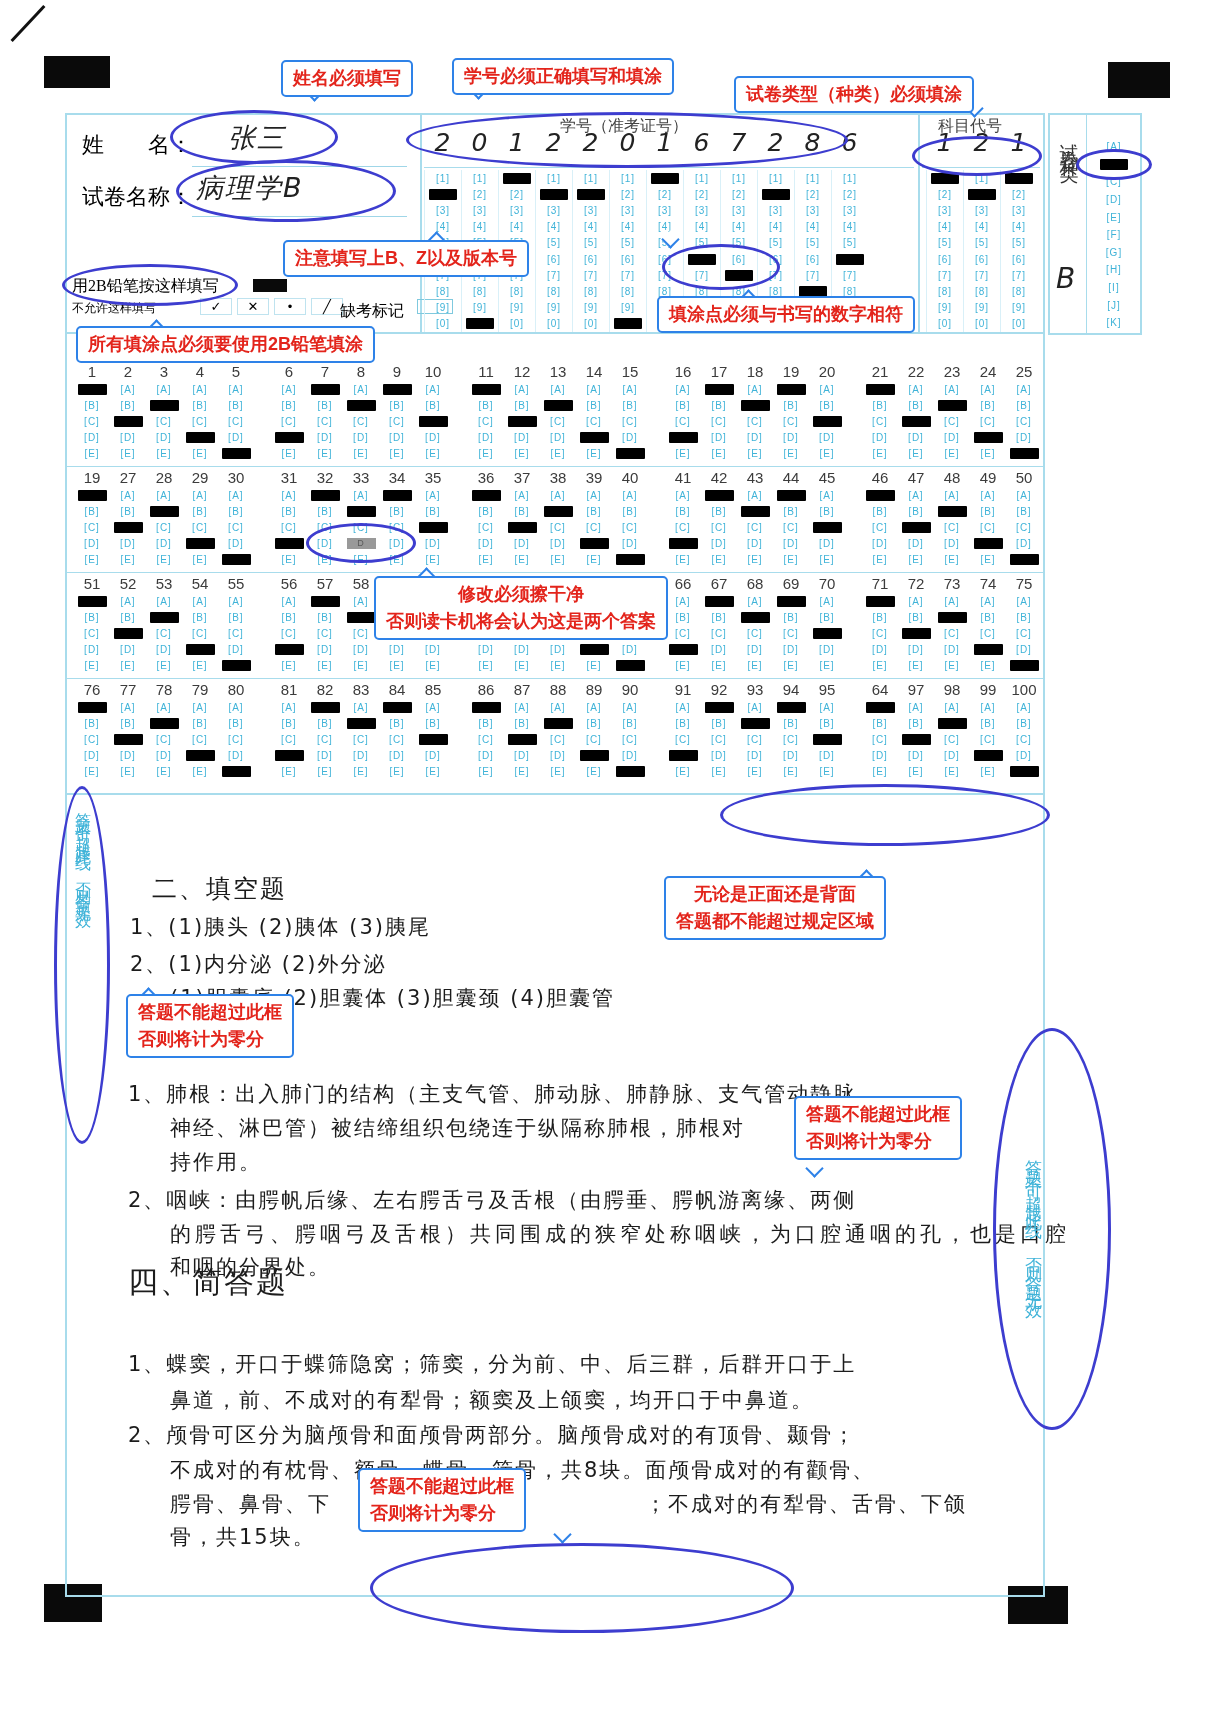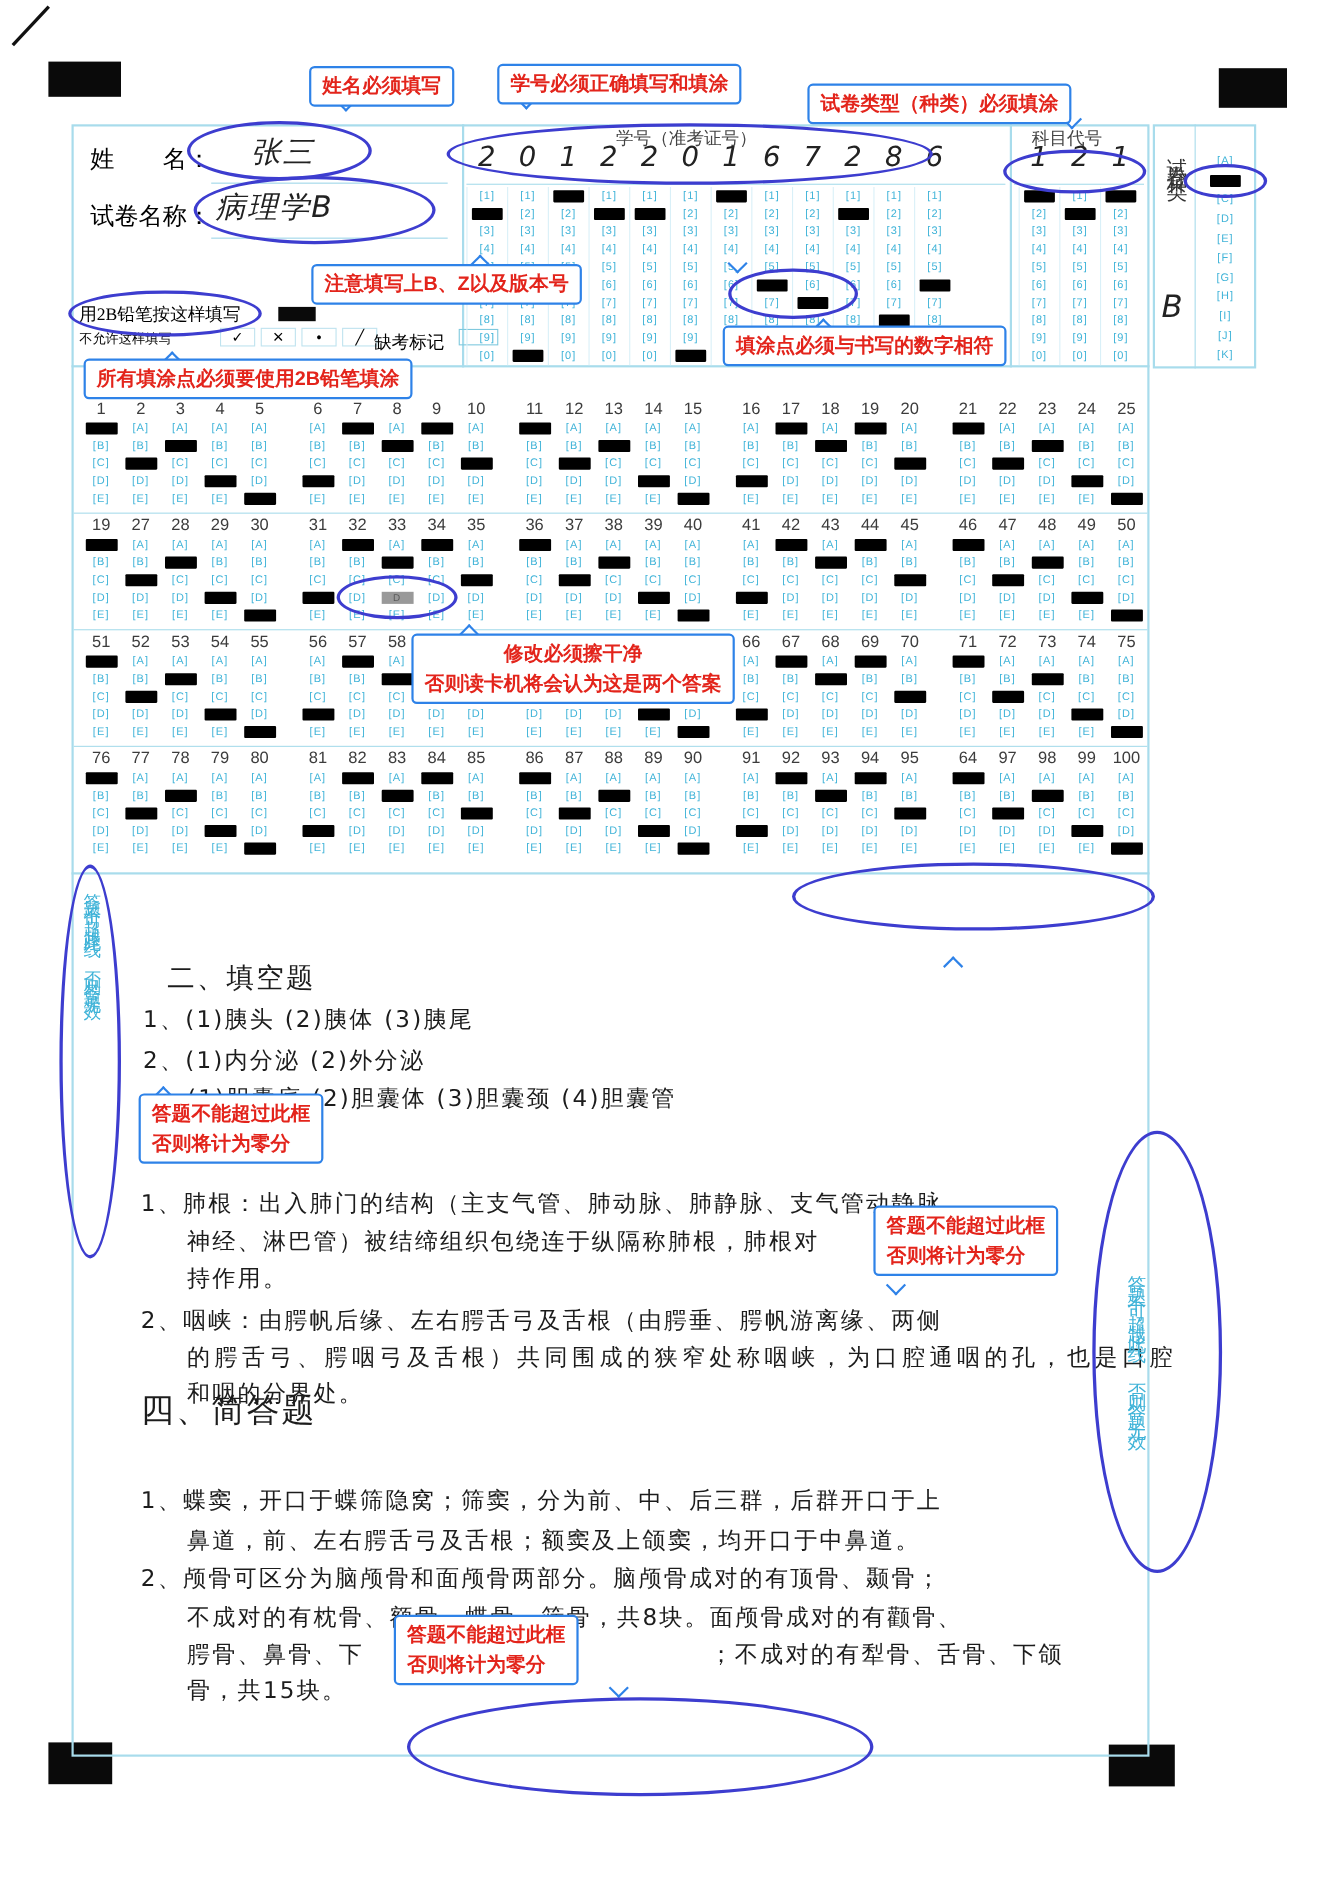--- a/index.html
+++ b/index.html
@@ -1464,21 +1464,21 @@
       <div class="hw" data-line="s2-l2">2、(1)内分泌  (2)外分泌</div>
       <div class="hw" data-line="s2-l3">(1)胆囊底  (2)胆囊体  (3)胆囊颈  (4)胆囊管</div>
       <div class="hw" data-line="s3-l1">1、肺根：出入肺门的结构（主支气管、肺动脉、肺静脉、支气管动静脉、</div>
       <div class="hw" data-line="s3-l2">神经、淋巴管）被结缔组织包绕连于纵隔称肺根，肺根对</div>
       <div class="hw" data-line="s3-l3">持作用。</div>
       <div class="hw" data-line="s3-l4">2、咽峡：由腭帆后缘、左右腭舌弓及舌根（由腭垂、腭帆游离缘、两侧</div>
       <div class="hw" data-line="s3-l5">的腭舌弓、腭咽弓及舌根）共同围成的狭窄处称咽峡，为口腔通咽的孔，也是口腔</div>
       <div class="hw" data-line="s3-l6">和咽的分界处。</div>
       <div class="hw" data-line="s4-heading">四、简答题</div>
       <div class="hw" data-line="s4-l1">1、蝶窦，开口于蝶筛隐窝；筛窦，分为前、中、后三群，后群开口于上</div>
-      <div class="hw" data-line="s4-l2">鼻道，前、左右腭舌弓及舌根；额窦及上颌窦，均开口于中鼻道。</div>
+      <div class="hw" data-line="s4-l2">鼻道，前、不成对的有犁骨；额窦及上颌窦，均开口于中鼻道。</div>
       <div class="hw" data-line="s4-l3">2、颅骨可区分为脑颅骨和面颅骨两部分。脑颅骨成对的有顶骨、颞骨；</div>
       <div class="hw" data-line="s4-l4">不成对的有枕骨、额骨、蝶骨、筛骨，共8块。面颅骨成对的有颧骨、</div>
       <div class="hw" data-line="s4-l5a">腭骨、鼻骨、下</div>
       <div class="hw" data-line="s4-l5b">；不成对的有犁骨、舌骨、下颌</div>
       <div class="hw" data-line="s4-l6">骨，共15块。</div>
     </div>
   <div class="margin-note" id="margin-left">答题不可超越此线，否则答题无效</div>
   <div class="margin-note" id="margin-right">答题不可超越此线，否则答题无效</div>
 
   <div class="callout" id="co-name">姓名必须填写</div>
@@ -1492,20 +1492,24 @@
   <div class="ptr down" style="left:664px;top:233px"></div>
   <div class="callout" id="co-match">填涂点必须与书写的数字相符</div>
   <div class="ptr up" style="left:742px;top:292px"></div>
   <div class="callout" id="co-2b">所有填涂点必须要使用2B铅笔填涂</div>
   <div class="ptr up" style="left:150px;top:322px"></div>
   <div class="callout" id="co-erase">
     <div>修改必须擦干净</div>
     <div>否则读卡机将会认为这是两个答案</div>
   </div>
   <div class="ptr up" style="left:420px;top:570px"></div>
+  <div class="callout" id="co-region">
+    <div>无论是正面还是背面</div>
+    <div>答题都不能超过规定区域</div>
+  </div>
   <div class="ptr up" style="left:860px;top:872px"></div>
   <div class="callout left" id="co-frame1">
     <div>答题不能超过此框</div>
     <div>否则将计为零分</div>
   </div>
   <div class="ptr up" style="left:142px;top:990px"></div>
   <div class="callout left" id="co-frame2">
     <div>答题不能超过此框</div>
     <div>否则将计为零分</div>
   </div>

